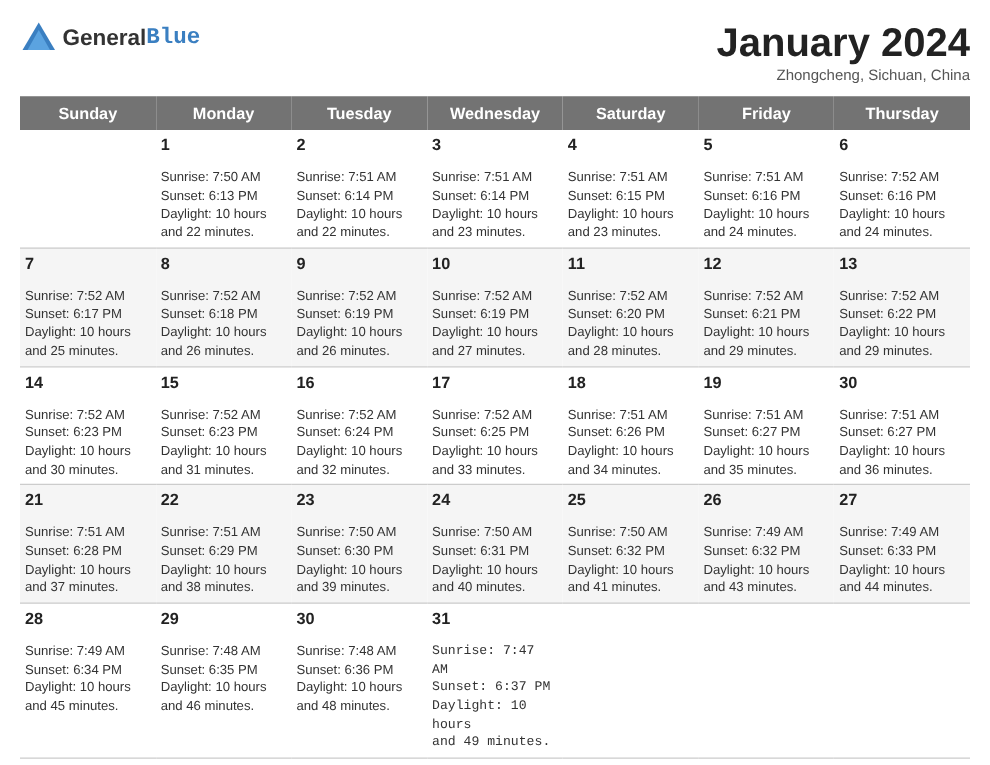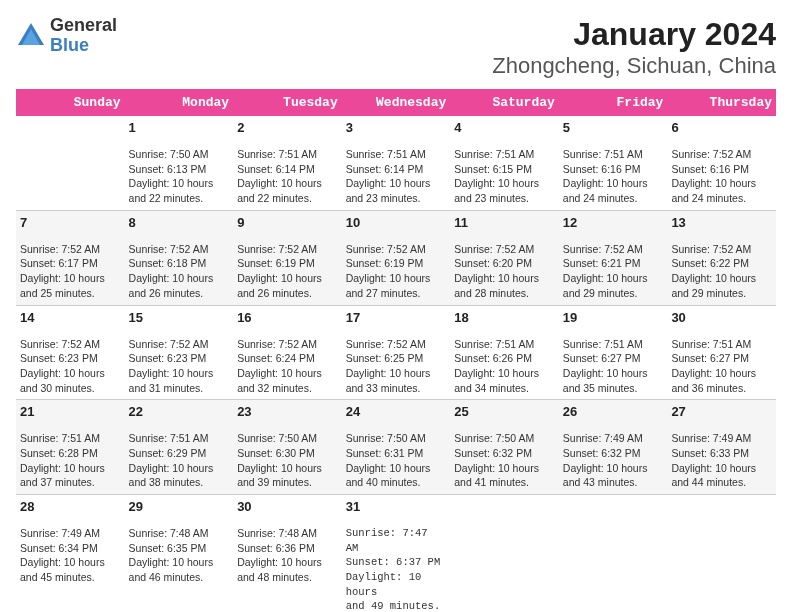--- a/index.html
+++ b/index.html
@@ -15,63 +15,63 @@
       justify-content: space-between;
       align-items: flex-start;
       margin-bottom: 10px;
     }
     .logo {
       display: flex;
       align-items: center;
     }
     .logo-text {
       display: flex;
-      flex-direction: column;
+      flex-direction: row;
       line-height: 1.1;
     }
     .logo-general {
       font-size: 18px;
       font-weight: bold;
       color: #333;
     }
     .logo-blue {
       font-size: 18px;
       font-weight: bold;
       color: #3a7fc1;
+      font-family: Liberation Mono, monospace;
     }
     .logo-icon {
       width: 30px;
       height: 30px;
       margin-right: 4px;
     }
     .title-block {
       text-align: right;
     }
     .month-title {
       font-size: 32px;
       font-weight: bold;
       color: #222;
     }
     .subtitle {
-      font-size: 22px;
+      font-size: 12px;
       color: #555;
     }
     table {
       width: 100%;
       border-collapse: collapse;
       font-size: 11px;
     }
     thead tr th {
-      background-color: #ec4899;
+      background-color: #737373;
       color: #fff;
       padding: 6px 4px;
-      text-align: right;
+      text-align: center;
       font-size: 13px;
       font-weight: bold;
-      font-family: Liberation Mono, monospace;
     }
     tbody tr {
       border-bottom: 1px solid #ccc;
     }
     tbody tr:nth-child(odd) {
       background: #fff;
     }
     tbody tr:nth-child(even) {
       background: #f5f5f5;
     }

